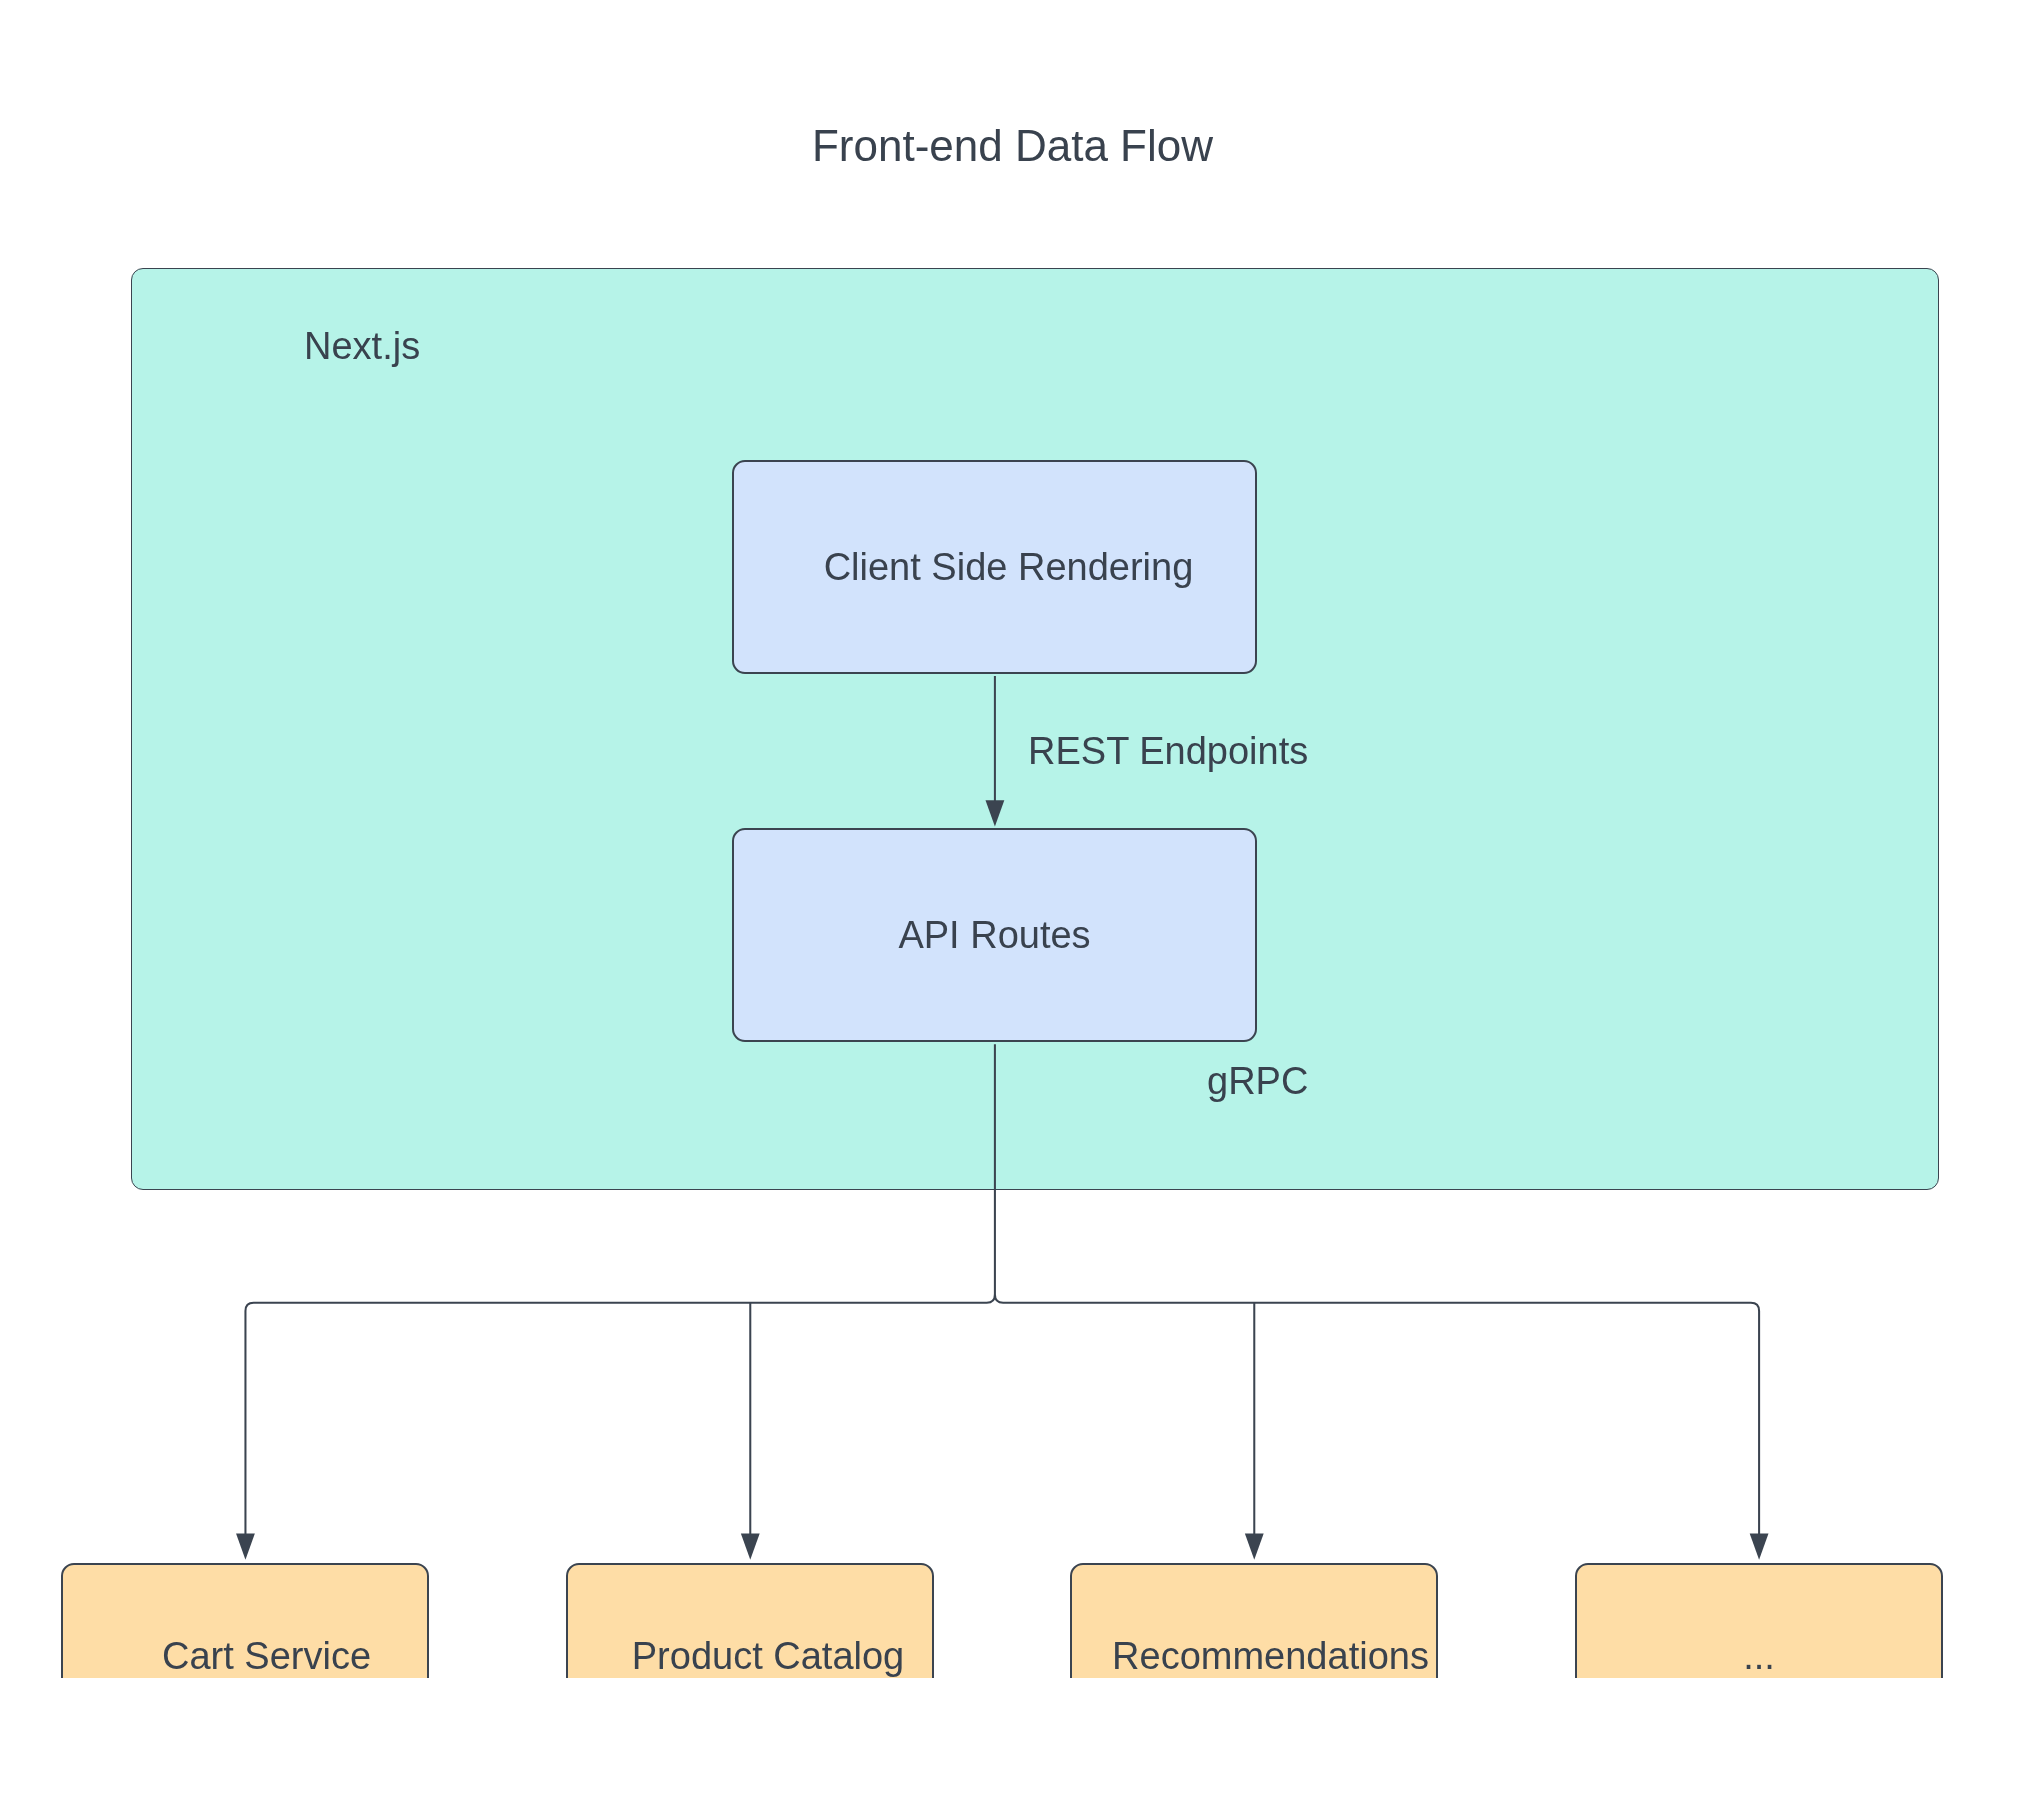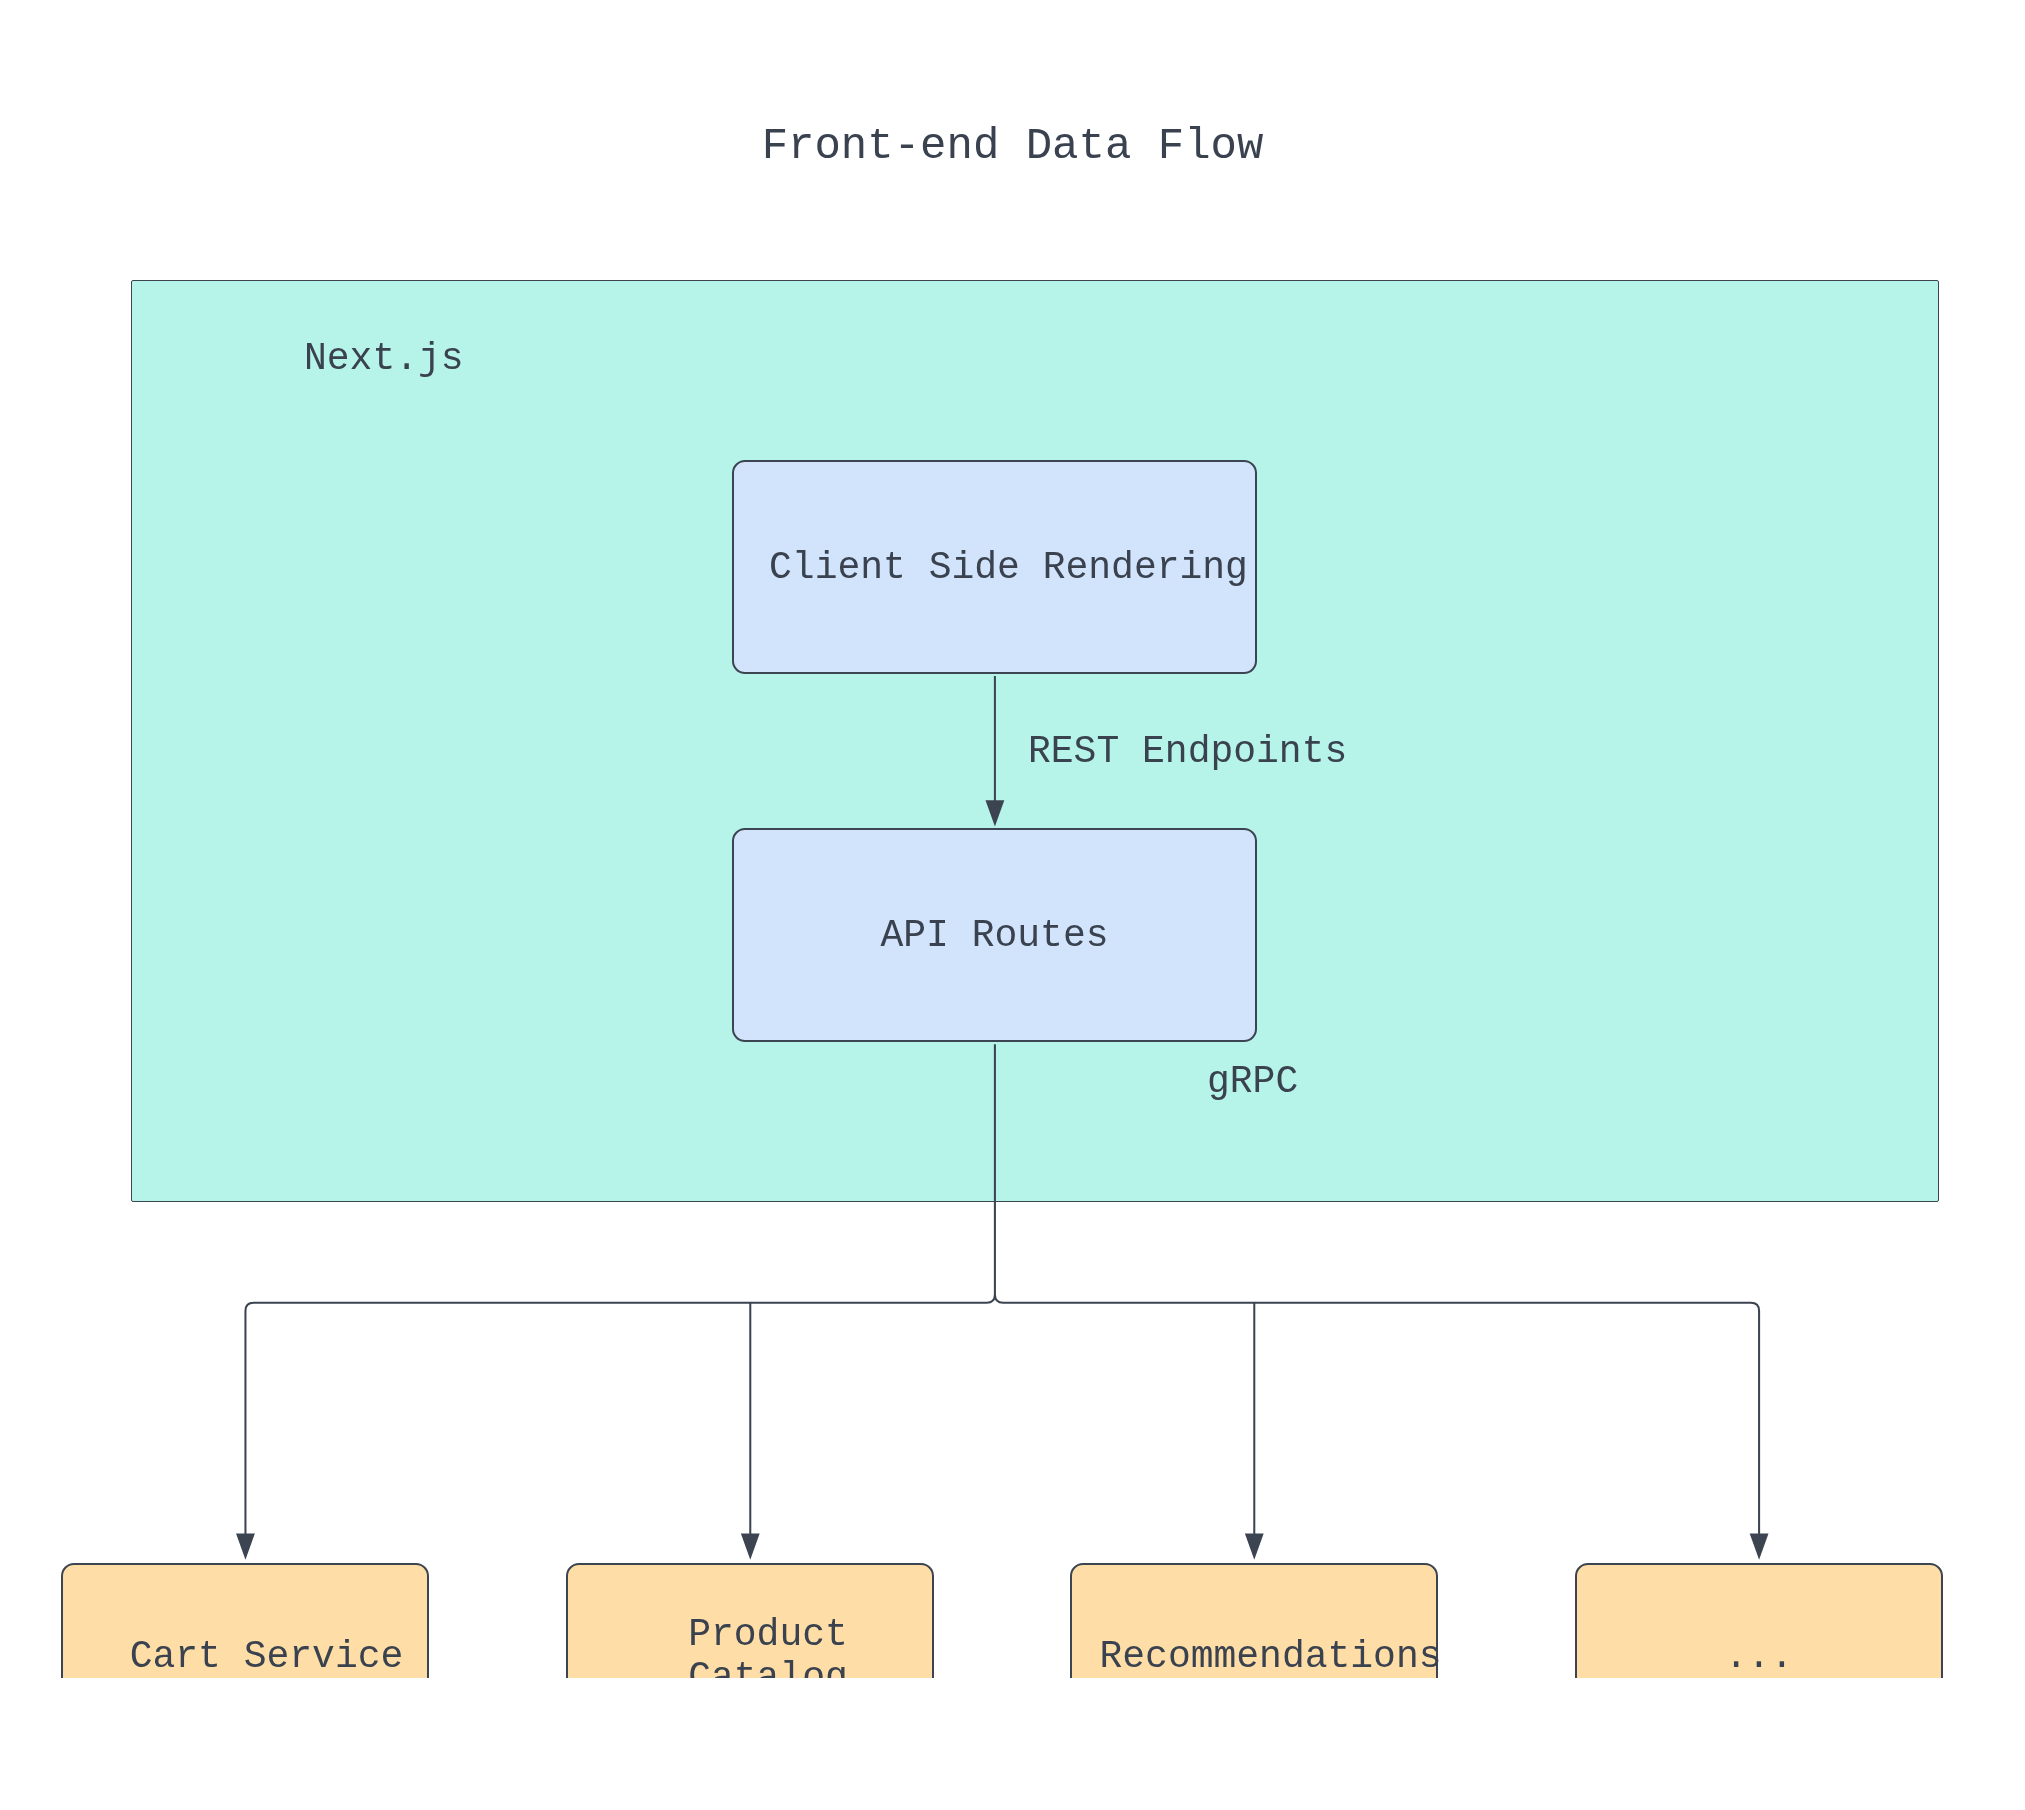--- a/index.html
+++ b/index.html
@@ -8,40 +8,39 @@
     background: var(--background, #ffffff);
     font-family: "Liberation Sans", "DejaVu Sans", sans-serif;
   }
   .canvas {
     position: relative;
     width: 2025px;
     height: 1678px;
     background: var(--background, #ffffff);
     overflow: hidden;
     color: var(--text, #39424e);
-    font-family: Liberation Mono, monospace;
   }
   .diagram-title {
     position: absolute;
     left: 0;
     top: 121px;
     width: 2025px;
     text-align: center;
     font-size: 44px;
     color: var(--text, #39424e);
   }
   .container-node {
     position: absolute;
     left: 131px;
-    top: 280px;
+    top: 268px;
     width: 1808px;
     height: 922px;
     background: var(--container-fill, #b6f3e8);
     border: 1.6px solid var(--stroke, #3b4450);
-    border-radius: 2px;
+    border-radius: 12px;
     box-sizing: border-box;
   }
   .container-label {
     position: absolute;
     left: 172px;
     top: 56px;
     font-size: 38px;
     color: var(--text, #39424e);
     white-space: nowrap;
   }

